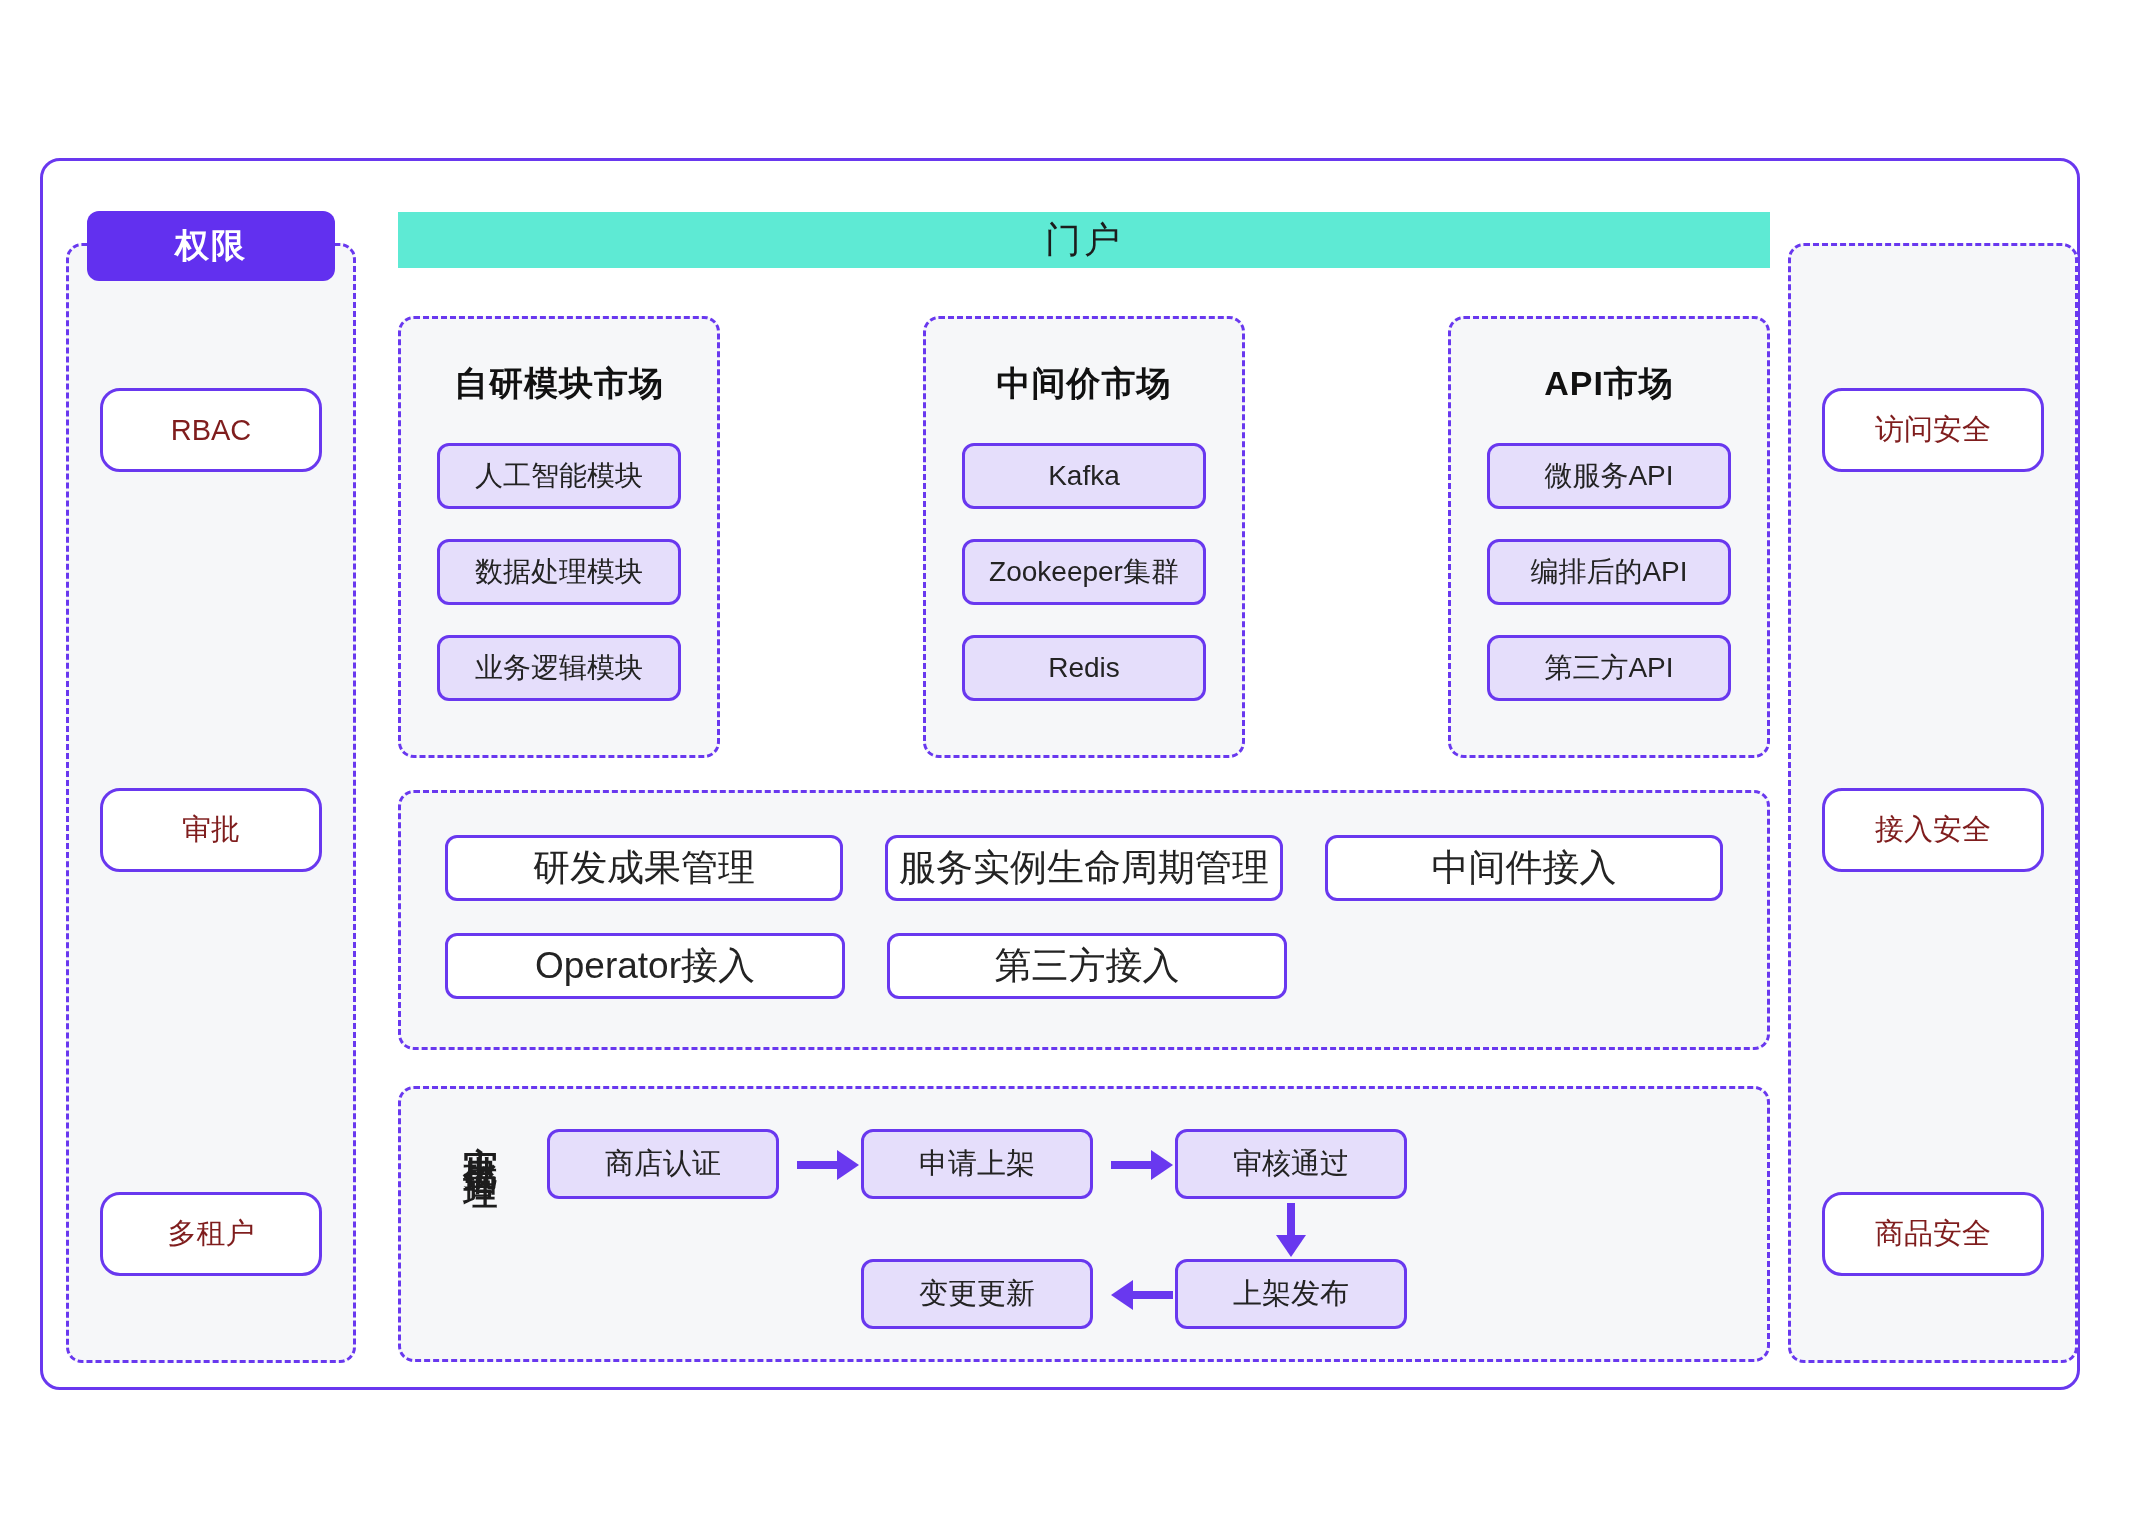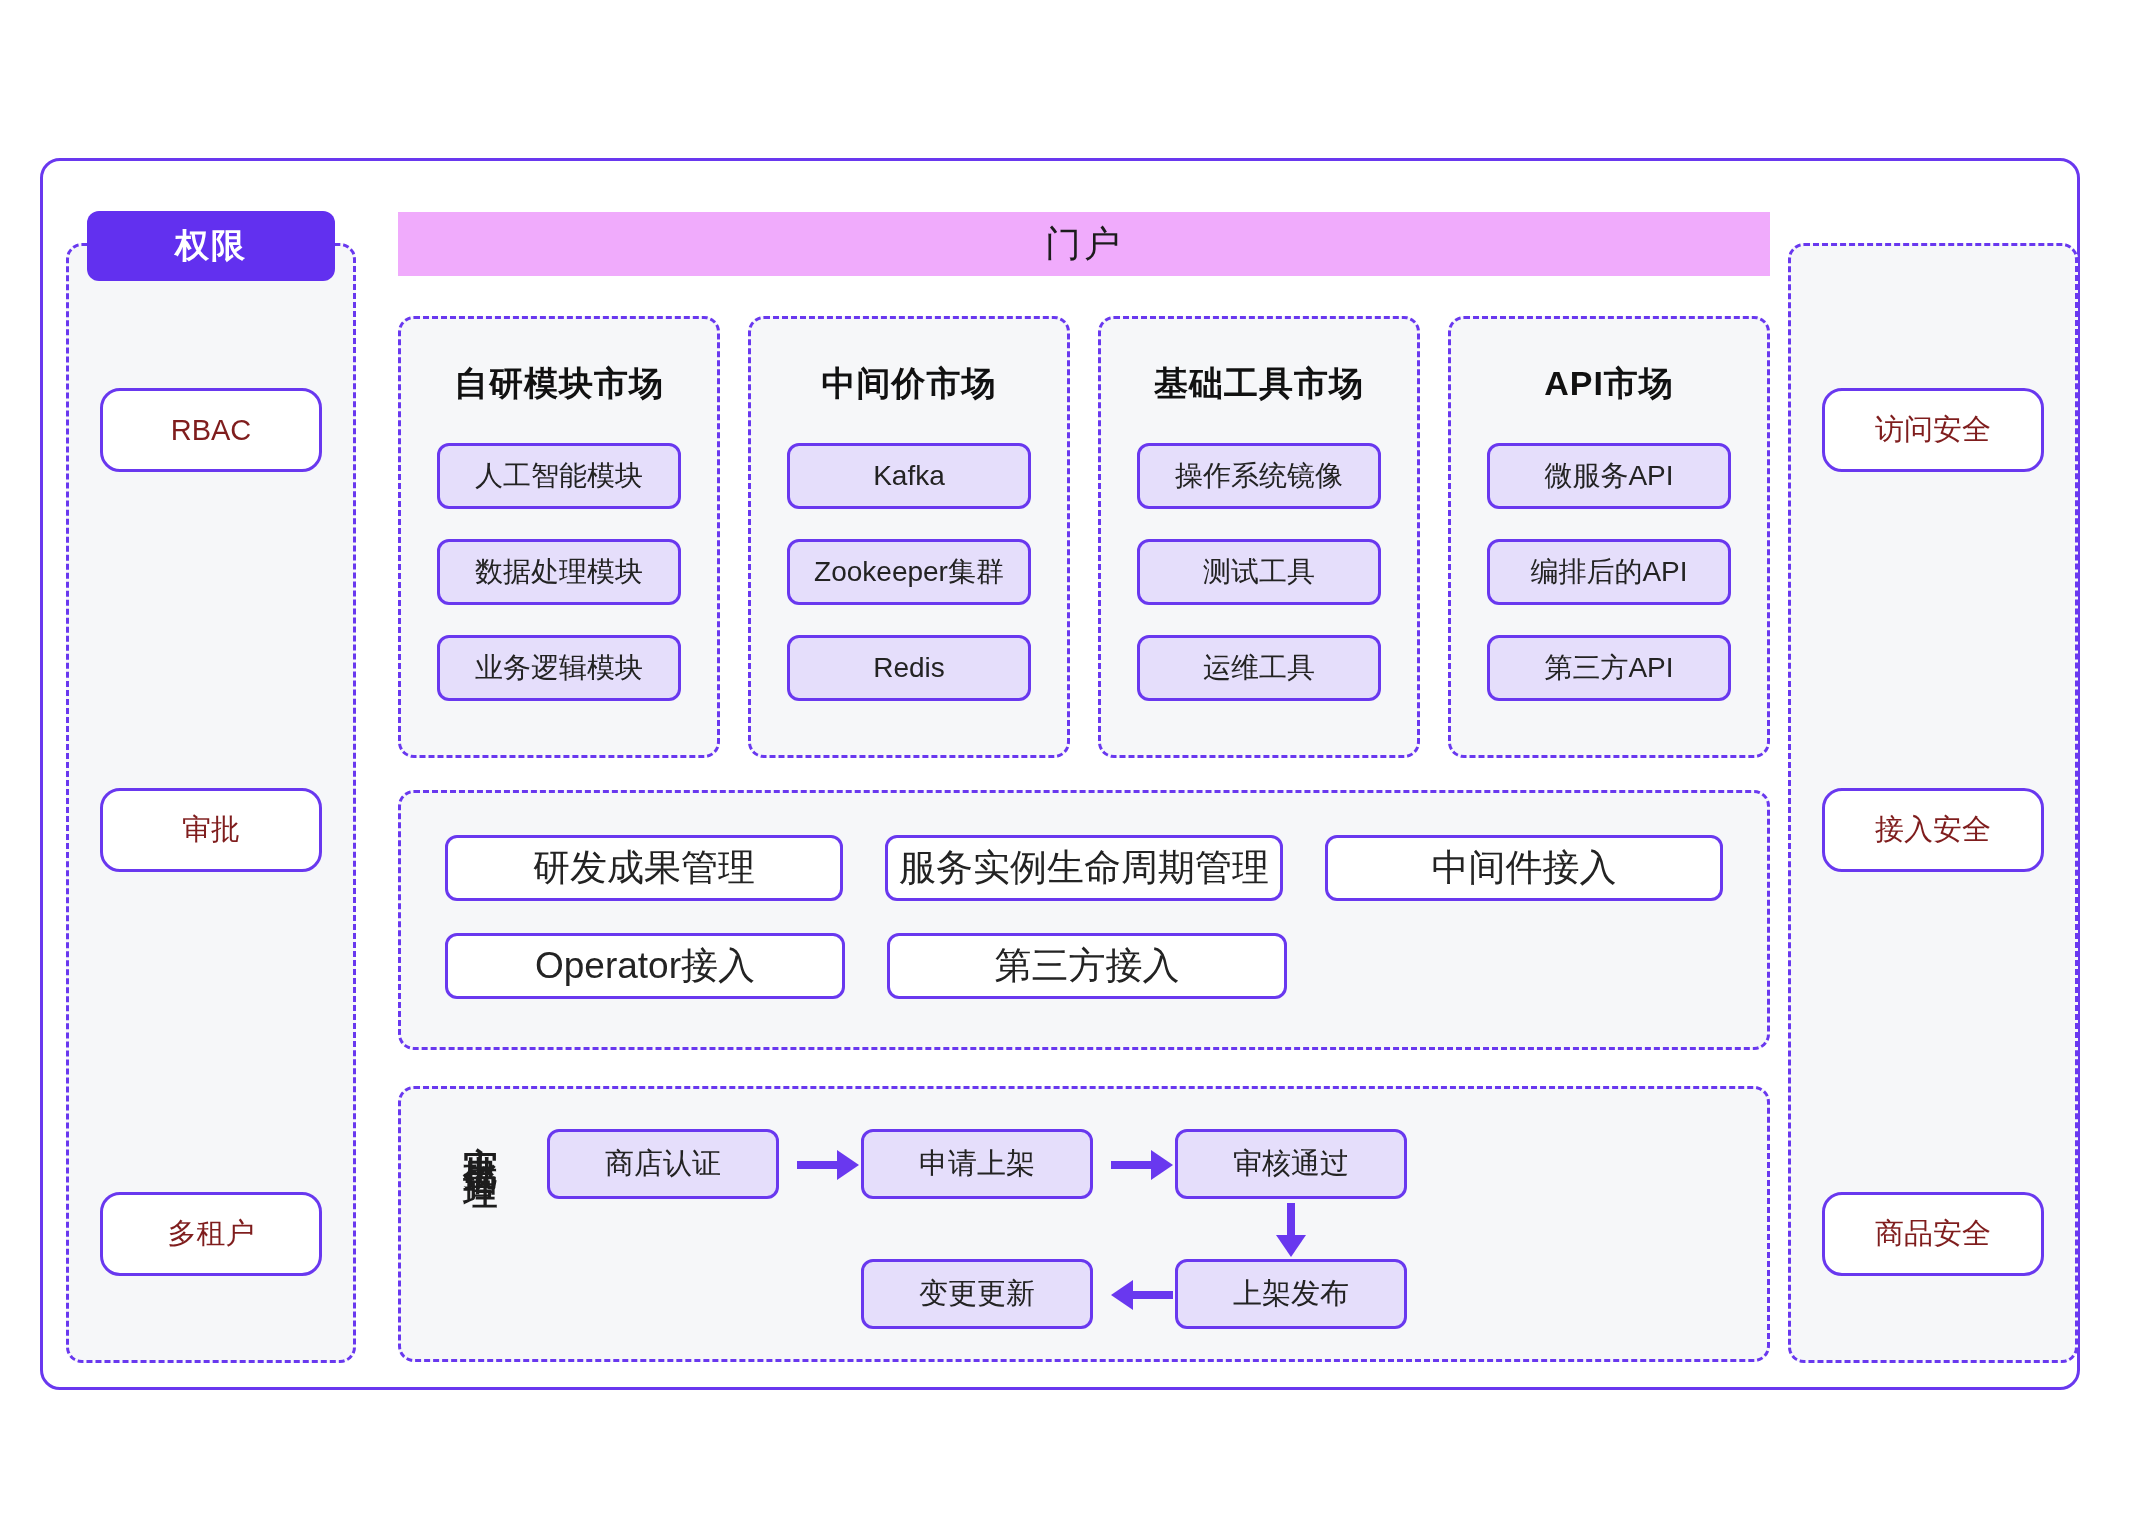--- a/index.html
+++ b/index.html
@@ -87,22 +87,22 @@
   .side-chip.s1 { top: 142px; }
   .side-chip.s2 { top: 542px; }
   .side-chip.s3 { top: 946px; }
 
   
   .portal-banner {
     position: absolute;
     left: 398px;
     top: 212px;
     width: 1372px;
-    height: 64px;
-    background: #f0abfc;
+    height: 56px;
+    background: #5eead4;
     border-radius: 0;
     display: flex;
     align-items: center;
     justify-content: center;
     font-size: 36px;
     color: #1c1c1c;
     letter-spacing: 3px;
   }
 
   
@@ -306,26 +306,20 @@
       <div class="market-chip">业务逻辑模块</div>
     </div>
 
     <div class="market-col">
       <div class="market-title">中间价市场</div>
       <div class="market-chip">Kafka</div>
       <div class="market-chip">Zookeeper集群</div>
       <div class="market-chip">Redis</div>
     </div>
 
-    <div class="market-col">
-      <div class="market-title">基础工具市场</div>
-      <div class="market-chip">操作系统镜像</div>
-      <div class="market-chip">测试工具</div>
-      <div class="market-chip">运维工具</div>
-    </div>
 
     <div class="market-col">
       <div class="market-title">API市场</div>
       <div class="market-chip">微服务API</div>
       <div class="market-chip">编排后的API</div>
       <div class="market-chip">第三方API</div>
     </div>
 
   </div>
 

